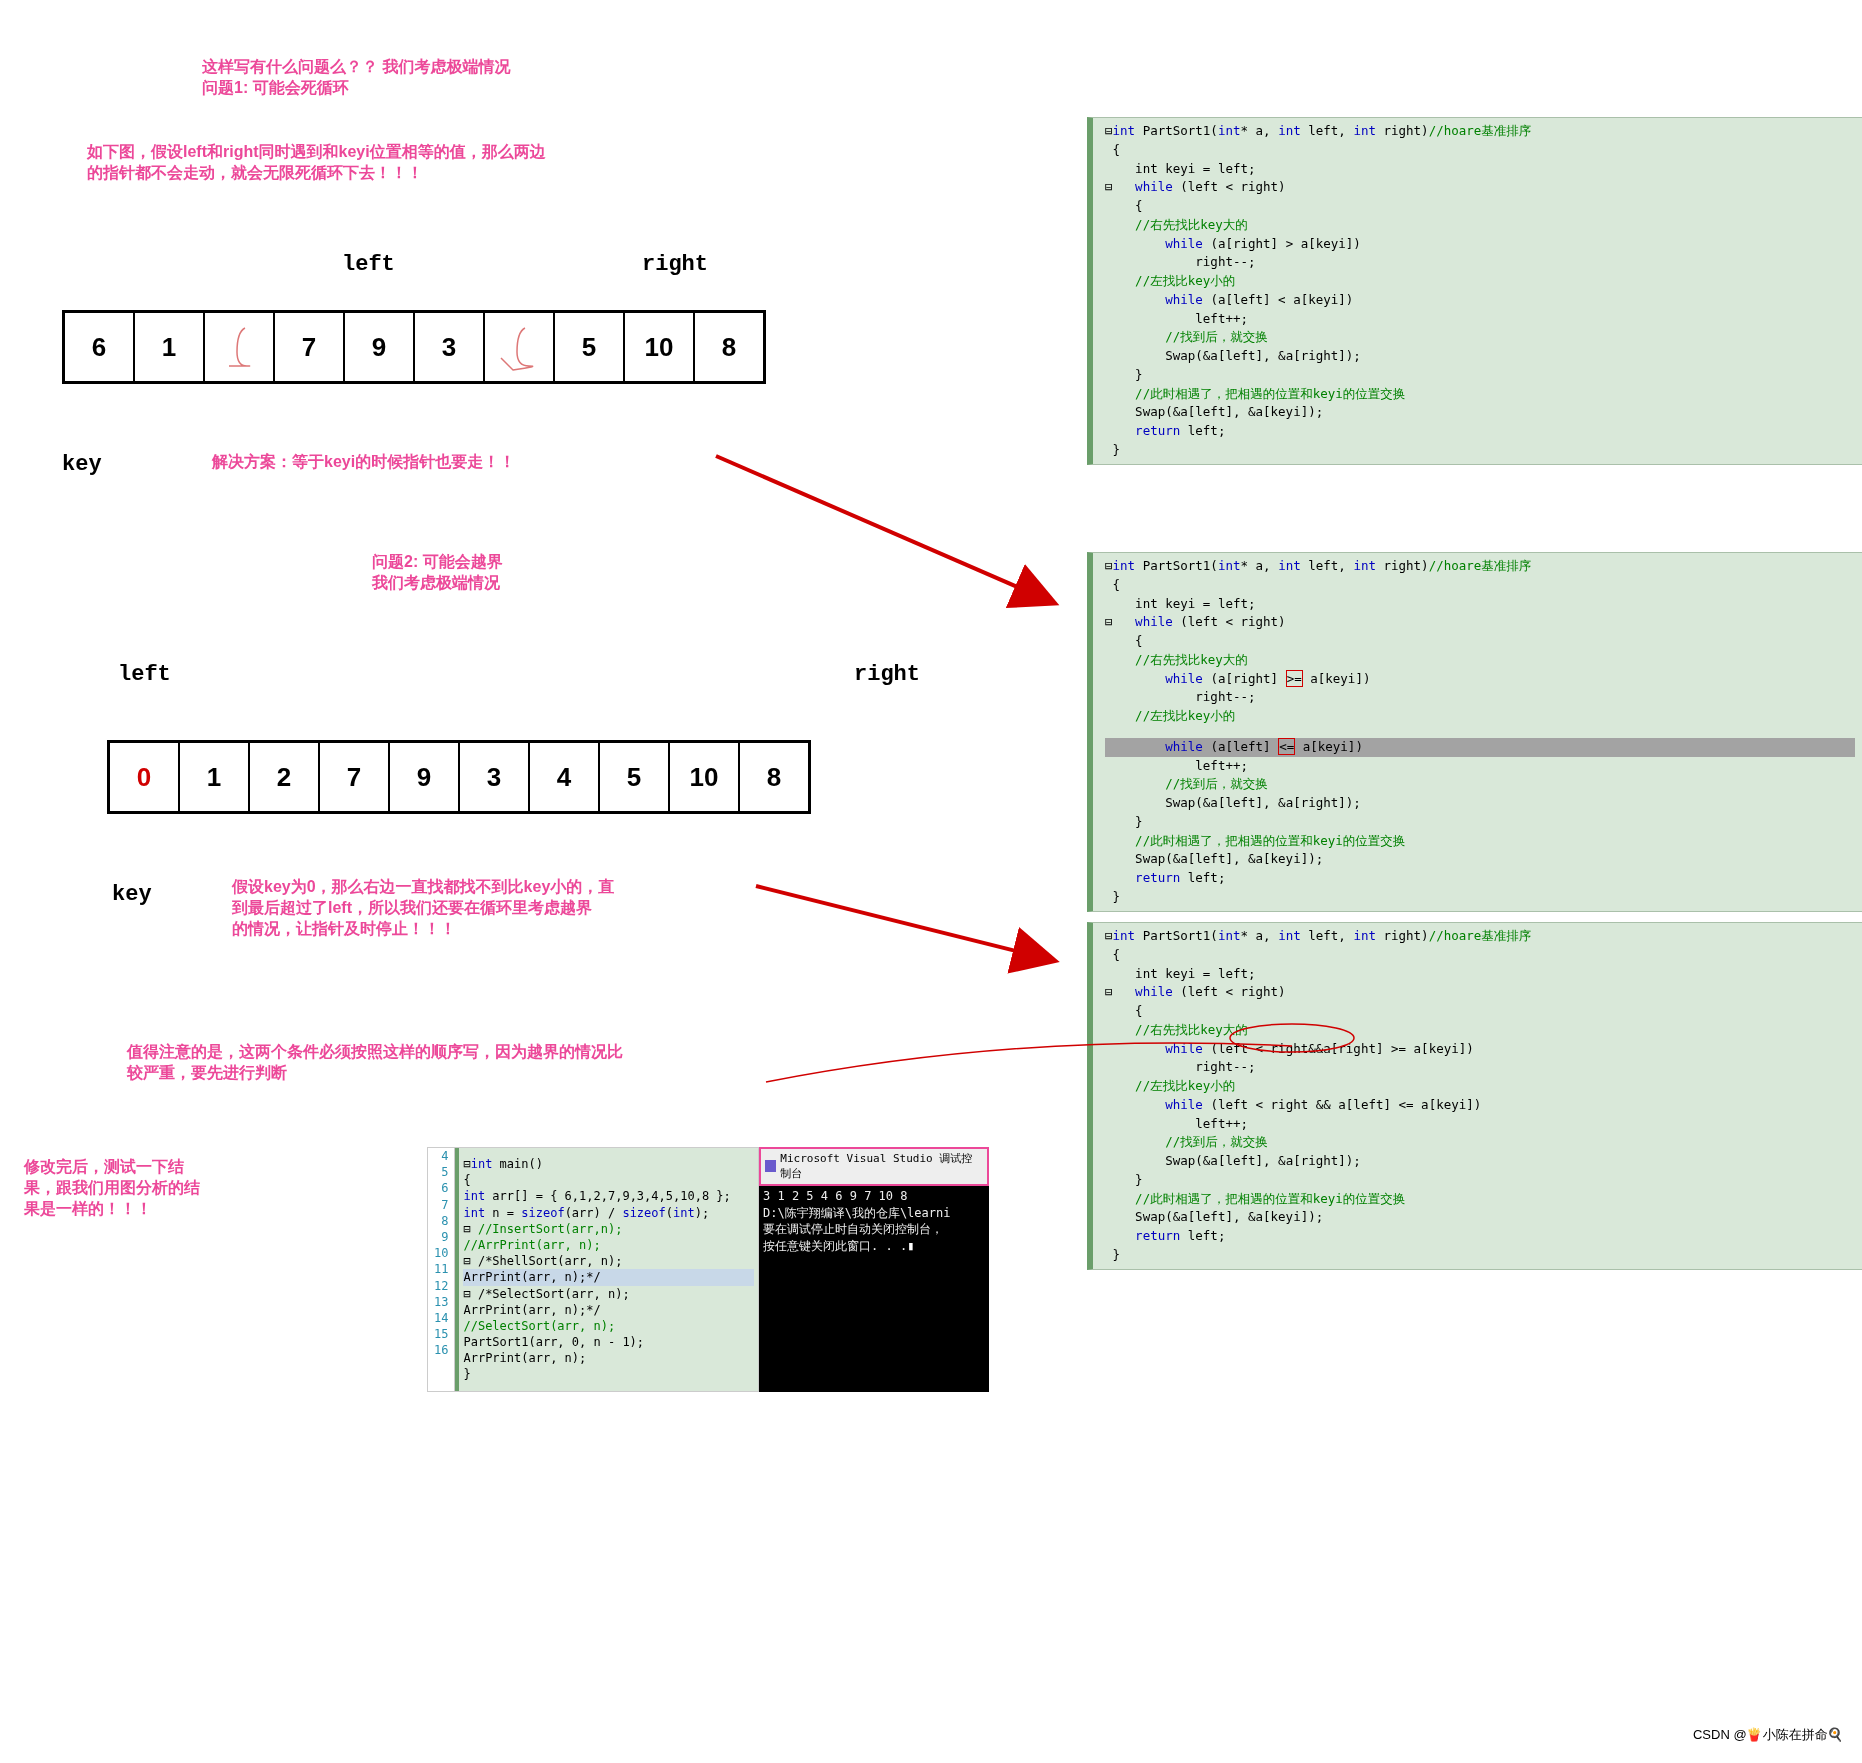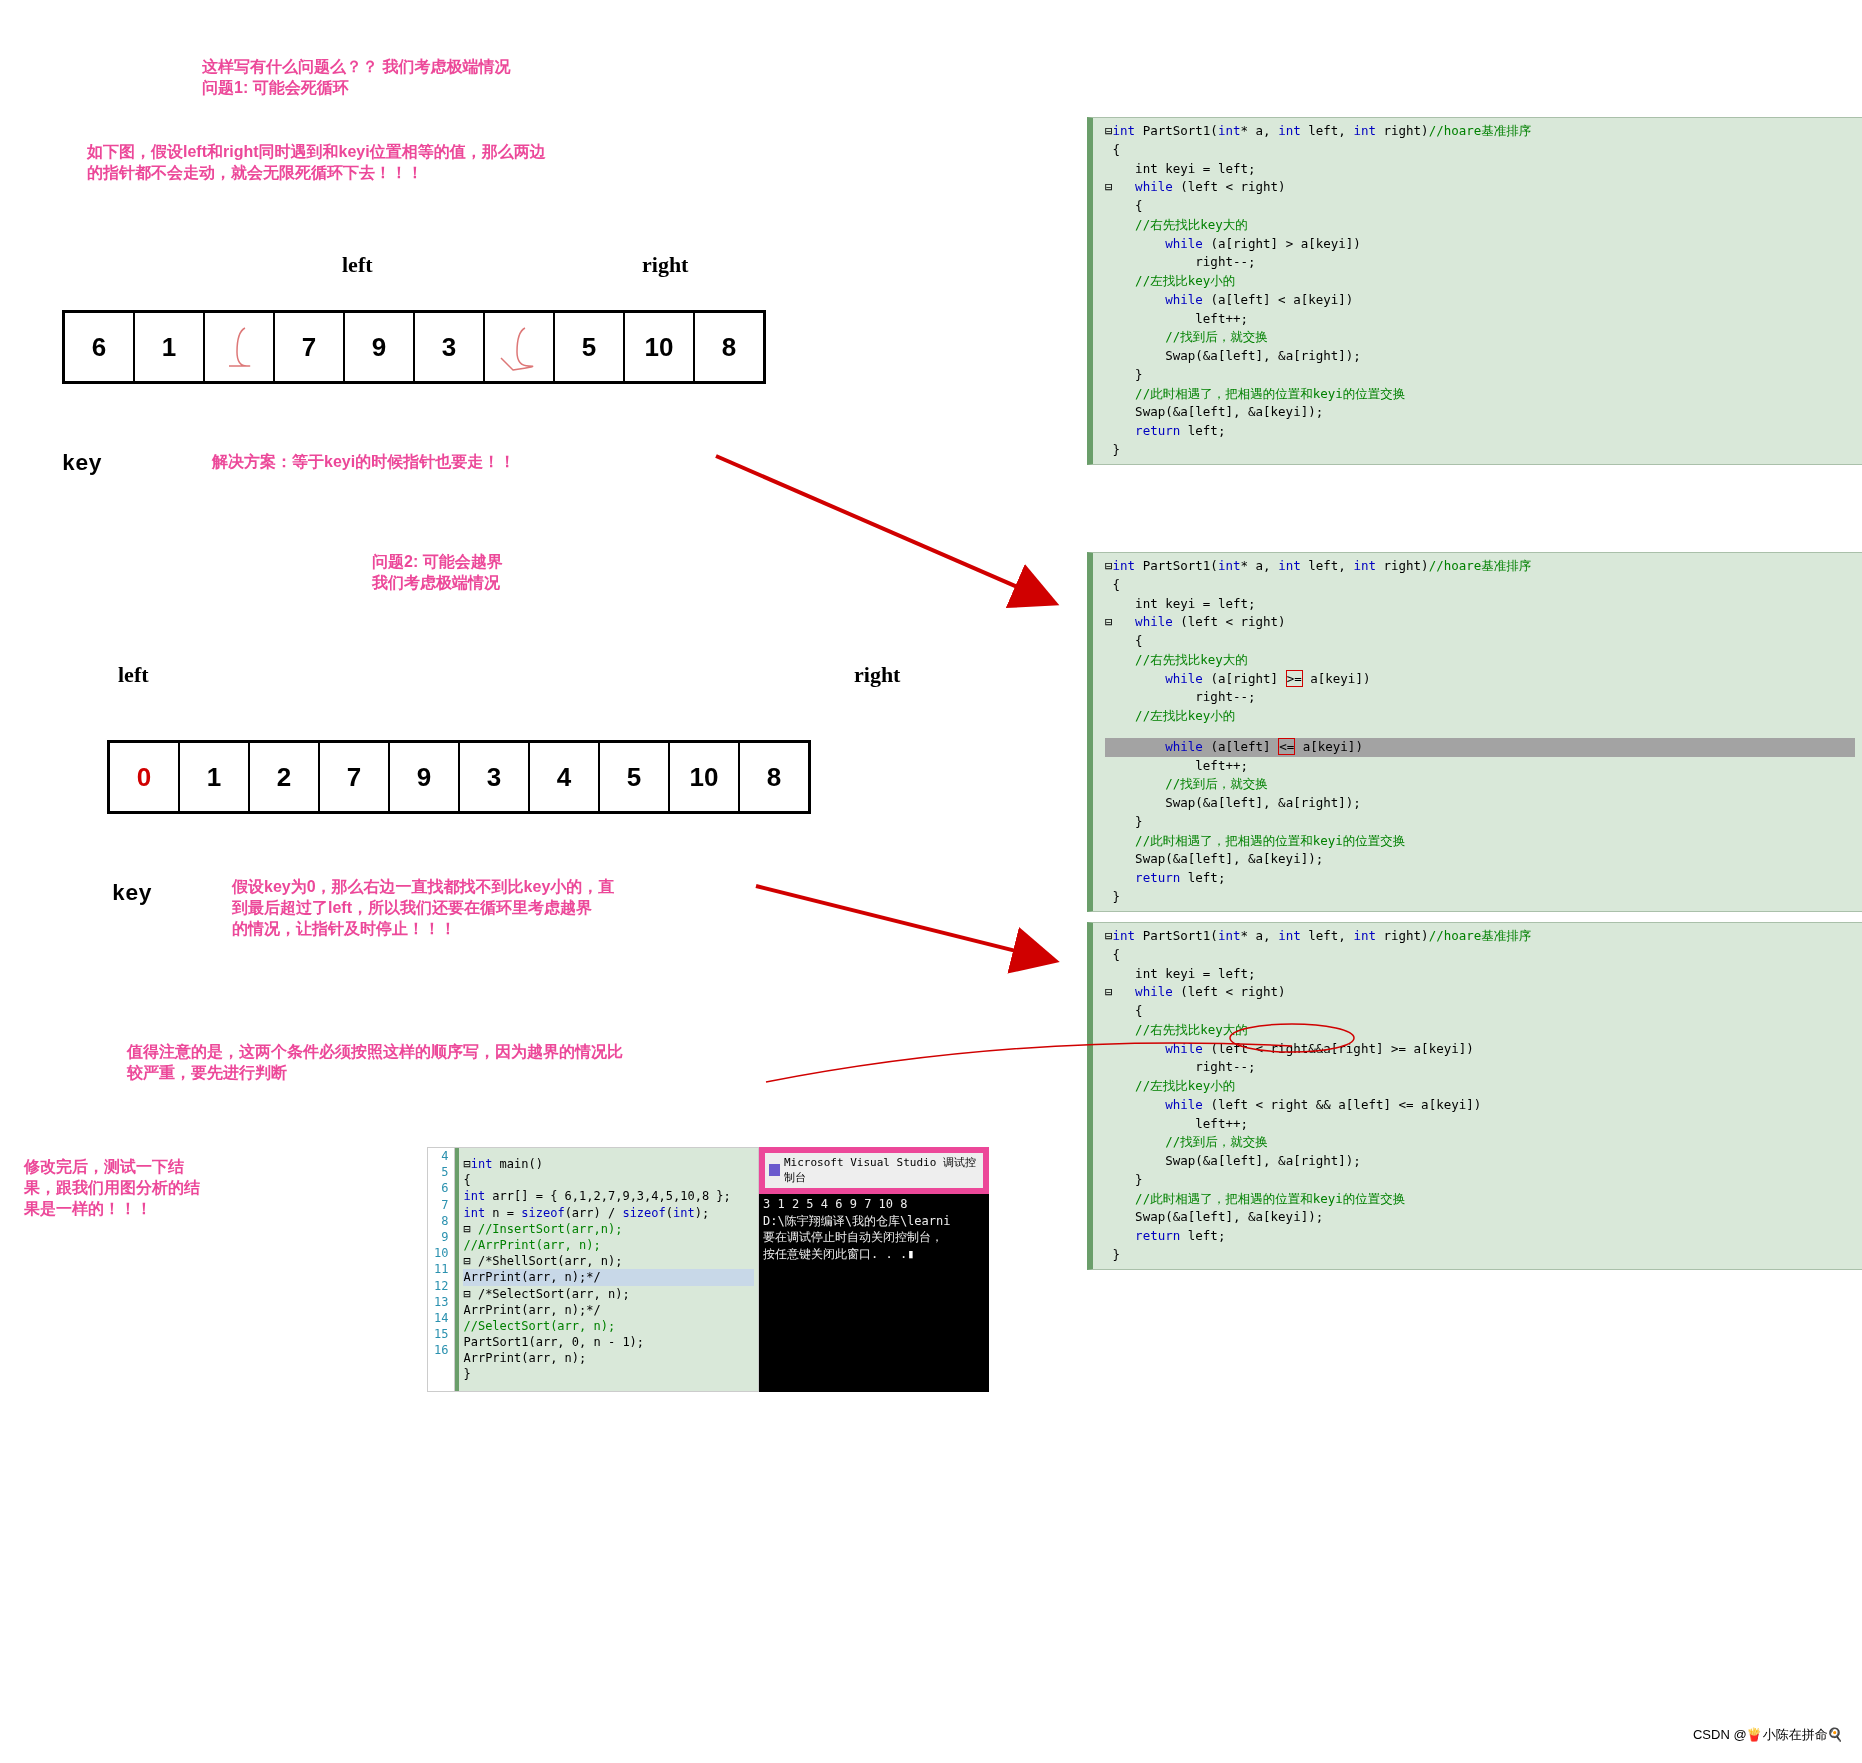--- a/index.html
+++ b/index.html
@@ -6,33 +6,33 @@
   .page { position: relative; width: 1840px; height: 1740px; }
   .red { color: #ec4899; font-weight: bold; }
   .black { color: #000000; font-weight: bold; }
   .mono { font-family: Consolas, "Courier New", monospace; }
 
   .array-row { display: flex; border: 3px solid #000; height: 68px; margin-top: 8px; }
   .cell { width: 68px; display: flex; align-items: center; justify-content: center; font-size: 26px; font-weight: bold; border-right: 2px solid #000; }
   .cell:last-child { border-right: none; }
   .cell.red-val { color: #d00000; }
 
-  .ptr-label { font-family: Liberation Serif, serif; font-size: 22px; font-weight: bold; }
+  .ptr-label { font-family: Liberation Mono, monospace; font-size: 22px; font-weight: bold; }
 
   .code-block { background: #d9e8d9; border: 1px solid #aac0aa; position: relative; font-family: Consolas, monospace; font-size: 12.5px; line-height: 1.5; padding: 4px 8px 4px 12px; border-left: 6px solid #6a9e6a; }
   .kw { color: #0000c0; }
   .cm { color: #008000; }
   .redbox-line { border: 1px solid #d00000; display: inline; }
 
   .main-code { background: #fff; font-family: Consolas, monospace; font-size: 12px; line-height: 1.35; border: 1px solid #ccc; display: flex; }
   .main-code .gut { background: #fff; color: #2b91af; text-align: right; padding: 0 6px; border-right: 1px solid #ccc; }
   .main-code .src { background: #d9e8d9; padding: 8px 4px; border-left: 4px solid #6a9e6a; flex: 1; }
 
   .console { background: #000; color: #eee; font-family: SimSun, monospace; font-size: 12px; line-height: 1.4; width: 230px; }
-  .console .titlebar { background: #eee; color: #000; font-size: 11px; padding: 2px 4px; display: flex; align-items: center; gap: 4px; border: 6px solid #ec4899; }
+  .console .titlebar { background: #eee; color: #000; font-size: 11px; padding: 2px 4px; display: flex; align-items: center; gap: 4px; border: 2px solid #ec4899; }
   .console .titlebar .ic { width: 12px; height: 12px; background: #6a5acd; }
   .console .body { padding: 2px 4px; white-space: pre-wrap; }
 
   .watermark { position: absolute; right: 8px; bottom: 8px; color: #000000; font-size: 13px; }
 
   .scribble svg { overflow: visible; }
 </style>
 </head>
 <body>
 

